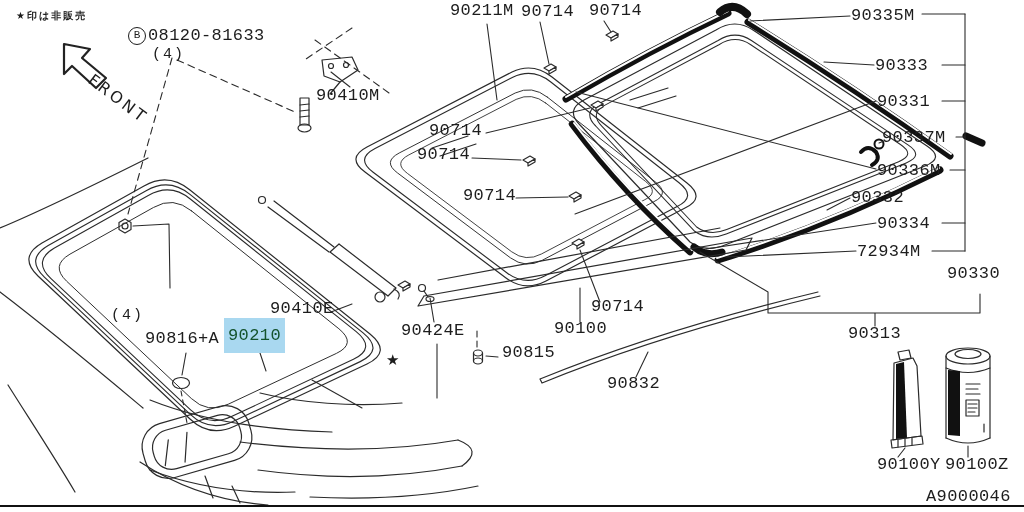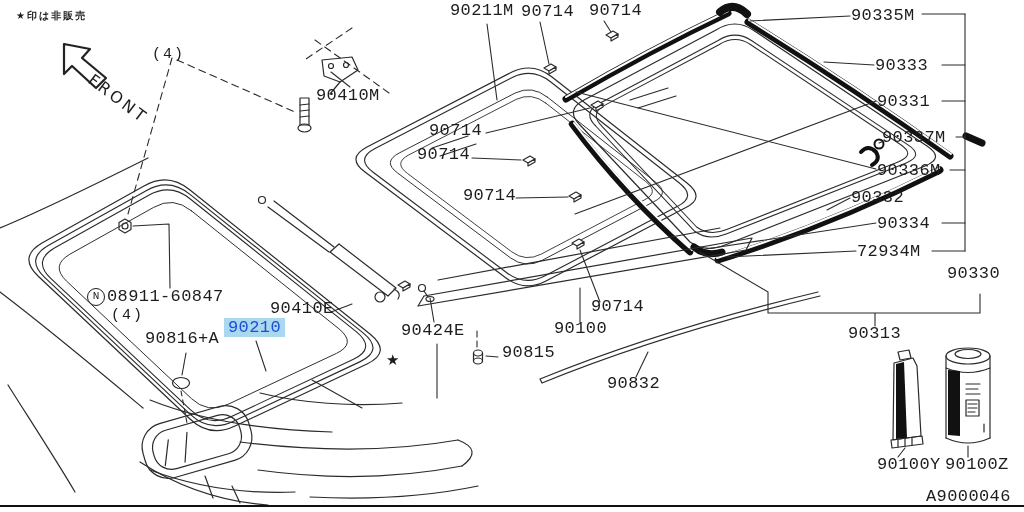--- a/index.html
+++ b/index.html
@@ -6,21 +6,21 @@
   #stage{position:relative;width:1024px;height:512px;background:#ffffff;overflow:hidden;
          font-family:"DejaVu Sans Mono", monospace;color:#1d1d1d;}
   svg{position:absolute;left:0;top:0;}
   .lbl{position:absolute;font-size:17px;line-height:19px;letter-spacing:0.4px;white-space:nowrap;font-family:Liberation Mono, monospace;}
   .sm{font-size:10px;font-weight:bold;}
   .qty{font-size:15px;letter-spacing:2px;}
   .jp{font-family:"DejaVu Sans", sans-serif;}
   .circ{display:inline-flex;align-items:center;justify-content:center;width:16px;height:16px;
         border:1.4px solid #1d1d1d;border-radius:50%;font-size:11px;margin-right:2px;
         vertical-align:2px;letter-spacing:0;}
-  .hl{background:#a9d8f0;color:#1d4ed8;padding:0 4px;}
+  .hl{background:#a9d8f0;color:#14532d;padding:8px 4px;}
   .front{position:absolute;left:96px;top:70px;transform:rotate(37deg);transform-origin:left top;
          font-size:16px;letter-spacing:3px;font-family:"DejaVu Sans", sans-serif;}
   .star{position:absolute;font-size:15px;font-family:"DejaVu Sans", sans-serif;}
   #notebox{position:absolute;left:765px;top:349px;width:242px;height:134px;border:1.6px solid #222;}
   #notebox .txt{position:absolute;left:7px;top:5px;font-size:13.5px;line-height:17.2px;letter-spacing:1.5px;}
   #bottombar{position:absolute;left:0;top:505px;width:1024px;height:2.4px;background:#111;}
 </style>
 </head>
 <body>
 
@@ -212,20 +212,23 @@
       <path d="M948,370 L960,371 L960,436 L948,435 Z" fill="#111" stroke="none"></path>
       <path d="M966,384 L980,384 M966,389 L978,389 M966,394 L980,394"></path>
       <rect x="966" y="400" width="13" height="16"></rect>
       <path d="M968,404 L977,404 M968,408 L977,408 M968,412 L975,412"></path>
       <path d="M984,424 L984,432"></path>
     </g>
   </svg>
 
   <div class="lbl sm jp" style="left:16px;top:6px;letter-spacing:2px">★印は非販売</div>
 
+  <div class="lbl" style="left:128px;top:26px">
+    <span class="circ">B</span><span>08120-81633</span>
+  </div>
   <div class="lbl qty" style="left:152px;top:45px">(4)</div>
 
   <svg width="70" height="60" style="left:56px;top:36px" fill="#fff" stroke="#222" stroke-width="2.2" stroke-linejoin="round">
     <polygon points="8,8 34,13 26,22 50,42 40,52 16,30 8,38"></polygon>
   </svg>
   <div class="front">FRONT</div>
 
   <div class="lbl" style="left:316px;top:86px">90410M</div>
   <div class="lbl" style="left:450px;top:1px">90211M</div>
   <div class="lbl" style="left:521px;top:2px">90714</div>
@@ -239,23 +242,20 @@
   <div class="lbl" style="left:875px;top:56px">90333</div>
   <div class="lbl" style="left:877px;top:92px">90331</div>
   <div class="lbl" style="left:882px;top:128px">90337M</div>
   <div class="lbl" style="left:877px;top:161px">90336M</div>
   <div class="lbl" style="left:851px;top:188px">90332</div>
   <div class="lbl" style="left:877px;top:214px">90334</div>
   <div class="lbl" style="left:857px;top:242px">72934M</div>
   <div class="lbl" style="left:947px;top:264px">90330</div>
   <div class="lbl" style="left:848px;top:324px">90313</div>
 
-  <div class="lbl" style="left:87px;top:287px">
-    <span class="circ">N</span><span>08911-60847</span>
-  </div>
   <div class="lbl qty" style="left:111px;top:306px">(4)</div>
 
   <div class="lbl" style="left:145px;top:329px">90816+A</div>
   <div class="lbl hl" style="left:224px;top:318px">90210</div>
   <div class="lbl" style="left:270px;top:299px">90410E</div>
   <div class="lbl" style="left:401px;top:321px">90424E</div>
   <div class="lbl" style="left:502px;top:343px">90815</div>
   <div class="lbl" style="left:554px;top:319px">90100</div>
   <div class="lbl" style="left:607px;top:374px">90832</div>
 

